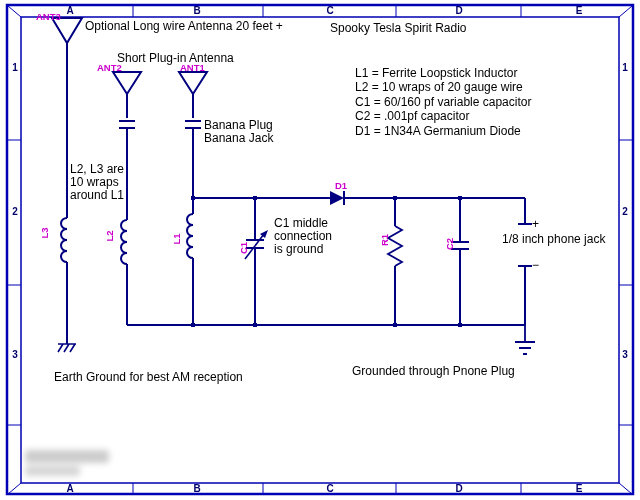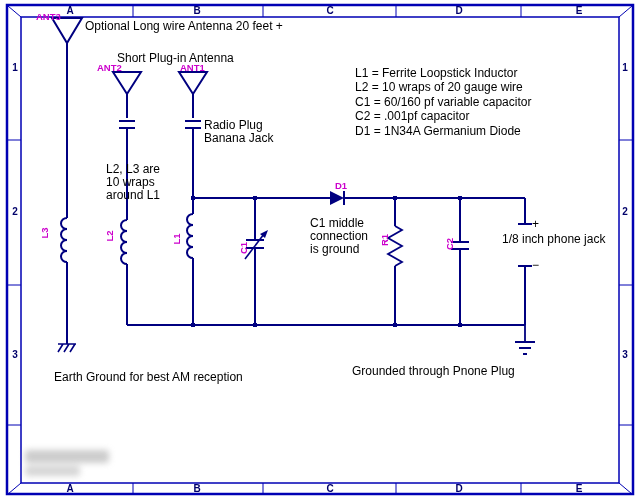--- a/index.html
+++ b/index.html
@@ -4,21 +4,21 @@
 <style>
   :root{
     --wire:#000080; --label:#cc00cc; --frame:#0000b4; --text:#000000;
   }
   html,body{margin:0;padding:0;background:#fff;}
   #stage{position:relative;width:640px;height:500px;background:#ffffff;overflow:hidden;
          font-family:"Liberation Sans", sans-serif;}
   #stage svg{position:absolute;left:0;top:0;}
   .t{position:absolute;font:12px "Liberation Sans", sans-serif;color:var(--text);white-space:nowrap;}
   .legend div{height:14.4px;line-height:14.4px;}
-  .ml div{height:13px;line-height:13px;margin-left:36px;}
+  .ml div{height:13px;line-height:13px;}
   .plabel{position:absolute;font:bold 9.5px "Liberation Sans", sans-serif;color:var(--label);white-space:nowrap;}
   .rot{width:24px;height:12px;display:flex;align-items:center;justify-content:center;
        transform:rotate(-90deg);}
   .fletter{position:absolute;font:bold 10px "Liberation Sans", sans-serif;color:#00006a;
            width:14px;text-align:center;line-height:12px;}
   .watermark{position:absolute;left:25px;top:450px;filter:blur(3px);opacity:.5;}
   .wm1{width:84px;height:13px;background:#9a9a9a;border-radius:3px;}
   .wm2{width:55px;height:10px;background:#ababab;border-radius:3px;margin-top:3px;}
 </style>
 </head>
@@ -143,23 +143,24 @@
   <div class="fletter" style="left:452px;top:483px">D</div>
   <div class="fletter" style="left:572px;top:483px">E</div>
 
   <div class="fletter" style="left:8px;top:62px">1</div>
   <div class="fletter" style="left:8px;top:206px">2</div>
   <div class="fletter" style="left:8px;top:349px">3</div>
   <div class="fletter" style="left:618px;top:62px">1</div>
   <div class="fletter" style="left:618px;top:206px">2</div>
   <div class="fletter" style="left:618px;top:349px">3</div>
 
+  <div class="t" style="left:330px;top:21px">Spooky Tesla Spirit Radio</div>
   <div class="t" style="left:85px;top:19px">Optional Long wire Antenna 20 feet +</div>
   <div class="t" style="left:117px;top:51px">Short Plug-in Antenna</div>
-  <div class="t" style="left:204px;top:118px">Radio Plug</div>
+  <div class="t" style="left:204px;top:118px">Banana Plug</div>
   <div class="t" style="left:204px;top:131px">Banana Jack</div>
 
   <div class="t legend" style="left:355px;top:66px">
     <div>L1 = Ferrite Loopstick Inductor</div>
     <div>L2 = 10 wraps of 20 gauge wire</div>
     <div>C1 = 60/160 pf variable capacitor</div>
     <div>C2 = .001pf capacitor</div>
     <div>D1 = 1N34A Germanium Diode</div>
   </div>
 

